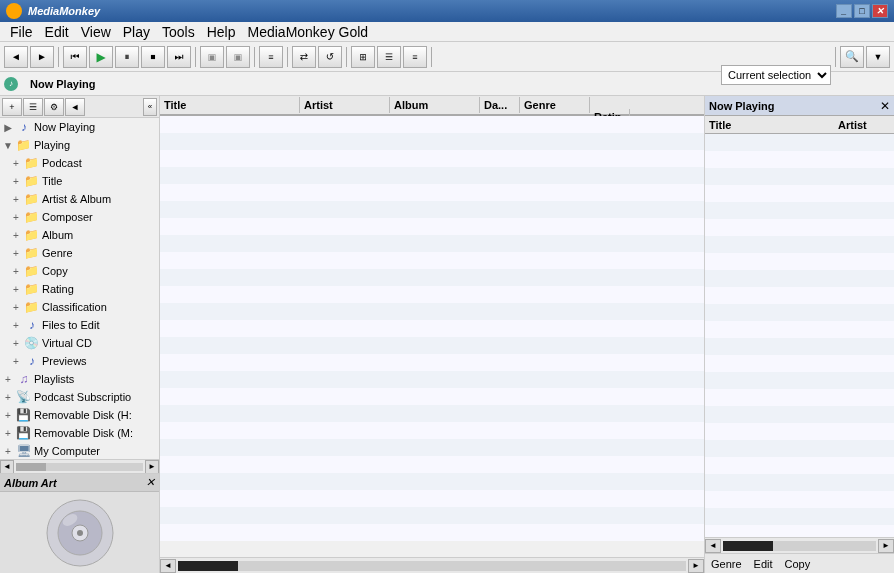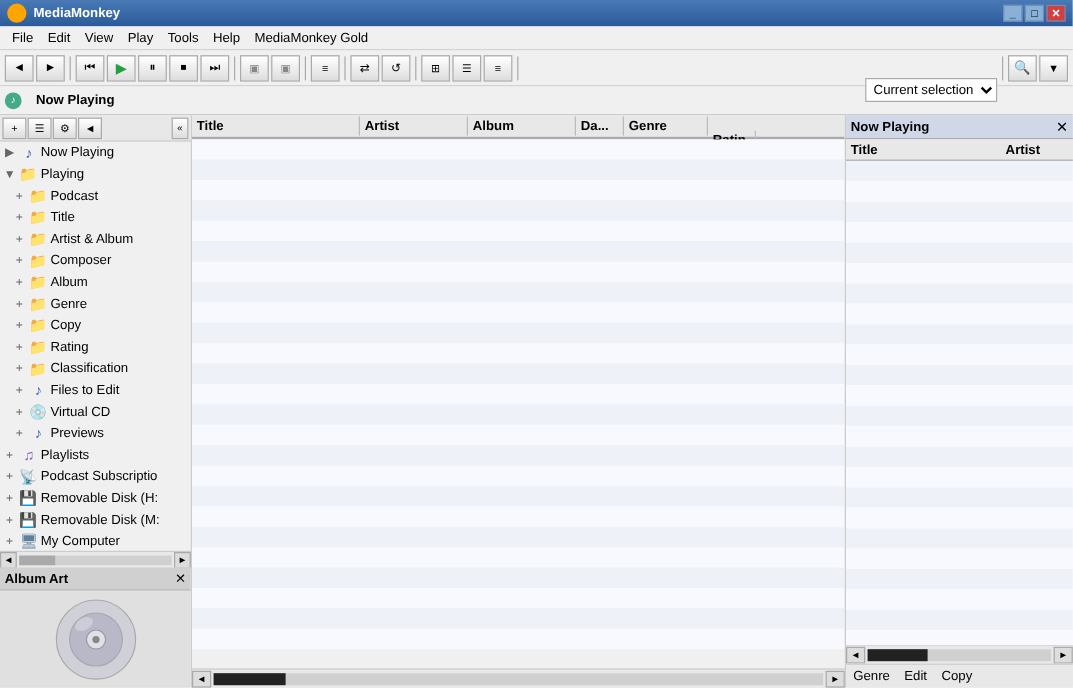--- a/index.html
+++ b/index.html
@@ -1,28 +1,28 @@
 <!DOCTYPE html>
 <html><head>
   <meta charset="utf-8">
   <style>
     * { margin: 0; padding: 0; box-sizing: border-box; }
     body { font-family: 'Segoe UI', Tahoma, Geneva, Verdana, sans-serif; font-size: 11px; background: #f0f0f0; overflow: hidden; width: 894px; height: 573px; }
 
     
-    #title-bar { background: linear-gradient(to bottom, #4a7ab5, #2a5a9a); height: 22px; display: flex; align-items: center; padding: 0 6px; color: white; font-size: 11px; font-weight: bold; }
+    #title-bar { background: linear-gradient(to bottom, #4a7ab5, #2a5a9a); height: 22px; display: flex; align-items: center; padding: 0 6px; color: white; font-size: 11px; font-weight: bold; font-style: italic; }
     #title-bar .app-icon { width: 16px; height: 16px; background: #ffa500; border-radius: 50%; margin-right: 6px; }
     #title-bar .title-text { flex: 1; }
     #title-bar .window-controls { display: flex; gap: 2px; }
     #title-bar .win-btn { width: 16px; height: 14px; background: #8ab0d8; border: 1px solid #6a90b8; cursor: pointer; font-size: 9px; display: flex; align-items: center; justify-content: center; color: #000; }
     #title-bar .win-btn.close { background: #d04040; color: white; }
 
     
     #menu-bar { background: #f0f0f0; height: 20px; display: flex; align-items: center; padding: 0 4px; border-bottom: 1px solid #ccc; }
-    #menu-bar .menu-item { padding: 2px 6px; cursor: pointer; font-size: 11px; }
+    #menu-bar .menu-item { padding: 2px 6px; cursor: pointer; font-size: 14px; }
 
     
     #toolbar { background: #f0f0f0; height: 30px; display: flex; align-items: center; padding: 0 4px; border-bottom: 1px solid #ccc; gap: 2px; }
     .tb-btn { width: 24px; height: 22px; background: linear-gradient(to bottom, #fff, #ddd); border: 1px solid #aaa; cursor: pointer; display: flex; align-items: center; justify-content: center; font-size: 10px; }
     .tb-sep { width: 1px; height: 20px; background: #aaa; margin: 0 2px; }
     .tb-select { height: 20px; font-size: 11px; border: 1px solid #aaa; background: white; padding: 0 2px; }
     .tb-spacer { flex: 1; }
 
     
     #now-playing-bar { background: #f0f0f0; height: 24px; display: flex; align-items: center; padding: 0 4px; border-bottom: 1px solid #ccc; gap: 4px; }
@@ -34,21 +34,21 @@
     
     #left-panel { width: 160px; display: flex; flex-direction: column; border-right: 1px solid #ccc; }
     #tree-toolbar { background: #e8e8e8; height: 22px; display: flex; align-items: center; padding: 0 2px; border-bottom: 1px solid #ccc; gap: 1px; }
     #tree-toolbar .tt-btn { width: 20px; height: 18px; background: linear-gradient(to bottom, #fff, #ddd); border: 1px solid #aaa; cursor: pointer; font-size: 9px; display: flex; align-items: center; justify-content: center; }
     .tree-item { display: flex; align-items: center; padding: 1px 0; cursor: pointer; white-space: nowrap; overflow: hidden; }
     .tree-expand { width: 16px; text-align: center; font-size: 10px; color: #666; flex-shrink: 0; }
     .tree-icon { width: 16px; height: 16px; flex-shrink: 0; margin-right: 2px; display: flex; align-items: center; justify-content: center; font-size: 12px; }
     .tree-label { font-size: 11px; }
     .tree-indent-1 { padding-left: 8px; }
 
-    #album-art-panel { height: 100px; border-top: 1px solid #ccc; background: #e0e0e0; overflow: hidden; position: relative; }
+    #album-art-panel { height: 100px; border-top: 1px solid #ccc; background: #e0e0e0; overflow: hidden; position: relative; font-style: italic; }
     #album-art-title { background: #d0d0d0; padding: 2px 4px; display: flex; align-items: center; justify-content: space-between; border-bottom: 1px solid #bbb; }
     #album-art-content { height: 82px; display: flex; align-items: center; justify-content: center; }
 
     
     #tree-hscroll { height: 14px; background: #e8e8e8; border-top: 1px solid #ccc; display: flex; align-items: center; }
     .hscroll-track { flex: 1; height: 8px; background: #d0d0d0; margin: 0 2px; position: relative; }
     .hscroll-thumb { width: 30px; height: 8px; background: #aaa; position: absolute; left: 0; }
 
     
     #content-area { flex: 1; display: flex; flex-direction: column; }

